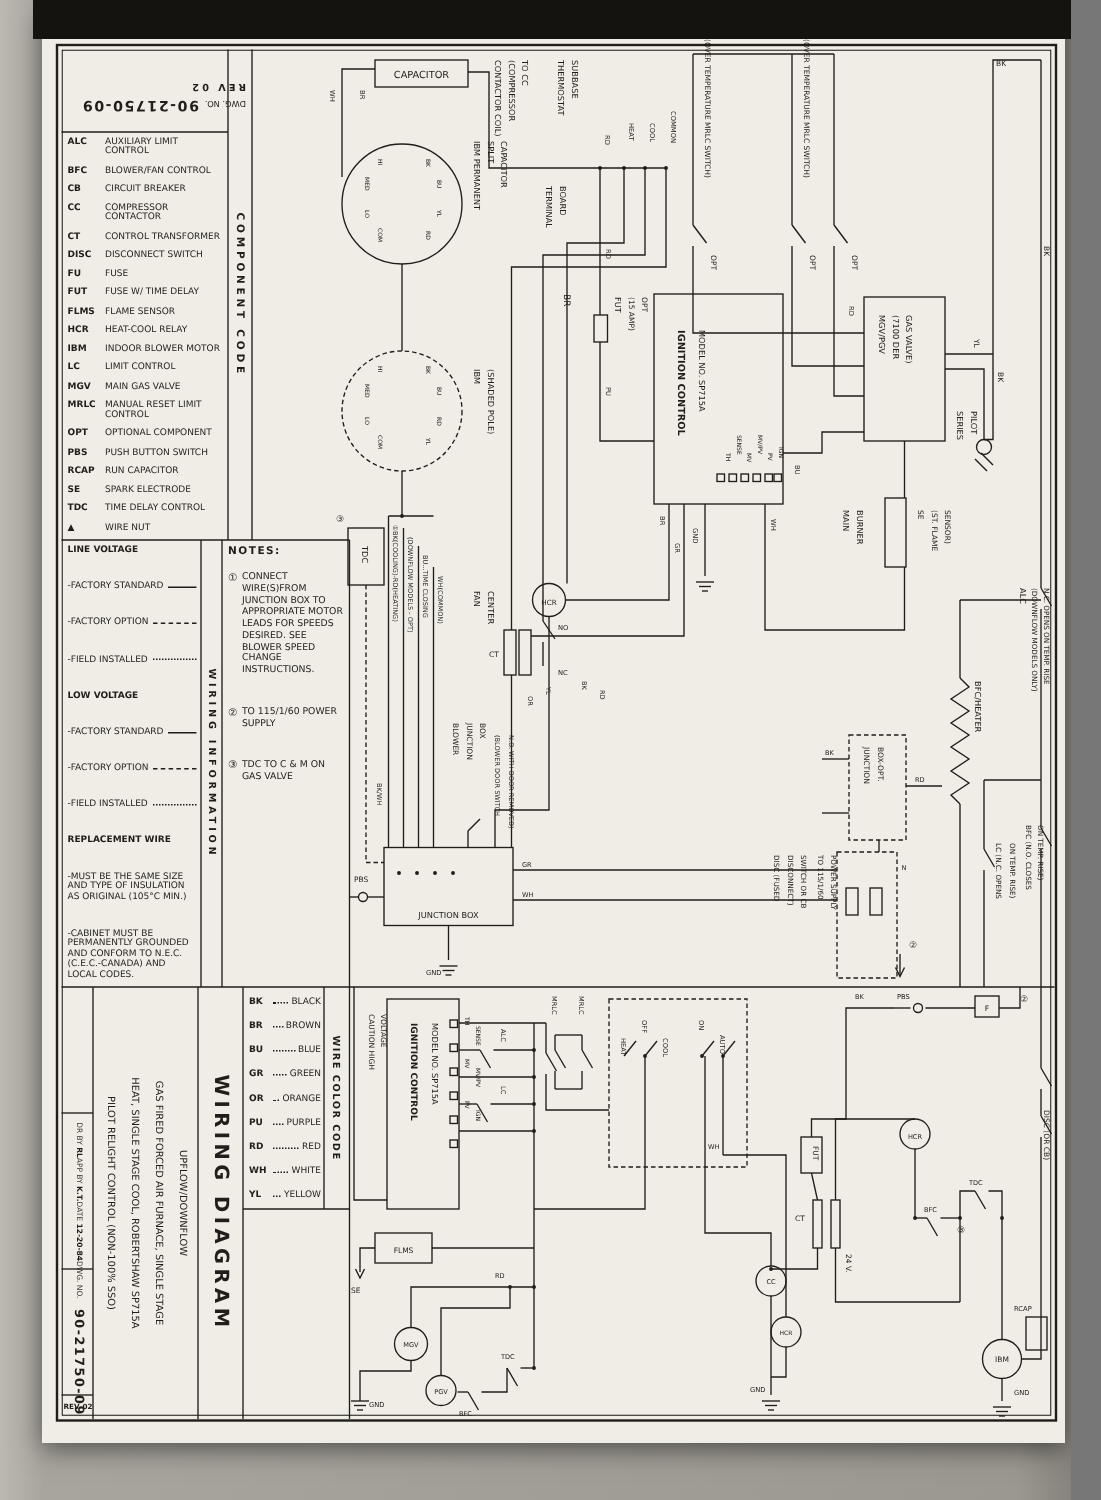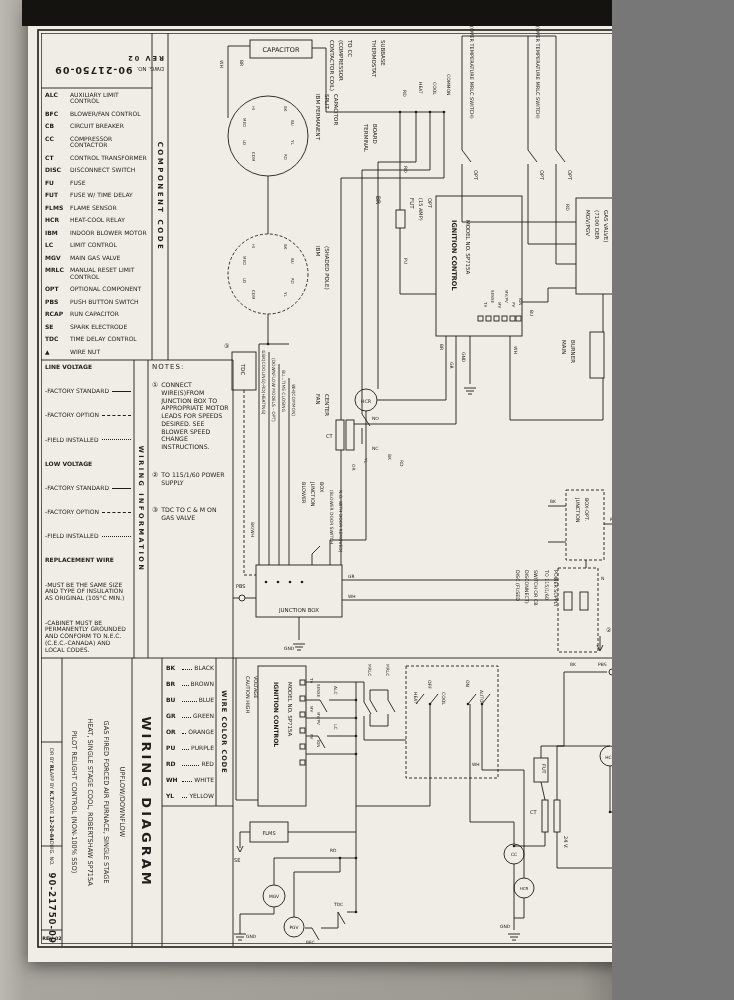--- a/index.html
+++ b/index.html
@@ -1,16 +1,16 @@
 <!DOCTYPE html>
 <html><head>
 <meta charset="utf-8">
 <style>
   html,body{margin:0;padding:0;background:#777;}
-  .photo{position:relative;width:612px;height:1000px;overflow:hidden;
+  .photo{position:relative;width:714px;height:1000px;overflow:hidden;
     background:linear-gradient(90deg,#bcb9b2 0%,#a8a59e 4%,#9b9890 95%,#86837c 100%);
     font-family:"DejaVu Sans",sans-serif;color:#201d1a;}
   .sheet{position:absolute;left:28px;top:6px;width:682px;height:956px;background:#efede6;
     box-shadow:0 4px 16px rgba(0,0,0,.5);}
   .topband{position:absolute;left:22px;top:0;width:712px;height:26px;background:#15130f;}
   svg{position:absolute;left:0;top:0;}
   .section{position:absolute;box-sizing:border-box;}
   .vstrip{position:absolute;}
   .vin{position:absolute;top:0;left:0;transform-origin:0 0;display:flex;align-items:center;justify-content:center;white-space:nowrap;}
   .vin.block{display:block;white-space:normal;}
@@ -27,21 +27,21 @@
   .wi-list{display:flex;flex-direction:column;justify-content:space-between;font-size:6px;line-height:1.15;}
   .wi-row{display:flex;align-items:center;gap:3px;}
   .wi-row.s-head .wi-txt{font-weight:bold;}
   .wi-sample{flex:1;min-width:10px;height:0;}
   .s-solid2 .wi-sample{border-top:1.8px solid #201d1a;}
   .s-dash2 .wi-sample{border-top:1.8px dashed #201d1a;}
   .s-dashdot2 .wi-sample{border-top:1.8px dotted #201d1a;}
   .s-solid1 .wi-sample{border-top:1px solid #201d1a;}
   .s-dash1 .wi-sample{border-top:1px dashed #201d1a;}
   .s-dashdot1 .wi-sample{border-top:1px dotted #201d1a;}
-  .notes-head{font-size:7px;font-weight:normal;letter-spacing:1px;margin-bottom:10px;}
+  .notes-head{font-size:7px;font-weight:bold;letter-spacing:1px;margin-bottom:10px;}
   .note{display:flex;gap:3px;font-size:6.2px;line-height:1.25;margin-bottom:20px;}
   .note-mark{flex:none;font-size:7px;}
   .wc-list{display:flex;flex-direction:column;justify-content:space-between;font-size:6px;}
   .wc-row{display:flex;align-items:baseline;}
   .wc-code{font-weight:bold;width:14px;flex:none;}
   .wc-dots{flex:1;border-bottom:1px dotted #201d1a;margin:0 2px 2px 2px;}
   .tb-line{font-size:6.6px;line-height:16px;text-align:center;}
   .cr-strip{display:flex;align-items:center;gap:7px;padding-left:52px;font-size:5px;}
   .cr{white-space:nowrap;}
   .cr-l{opacity:.9;}

